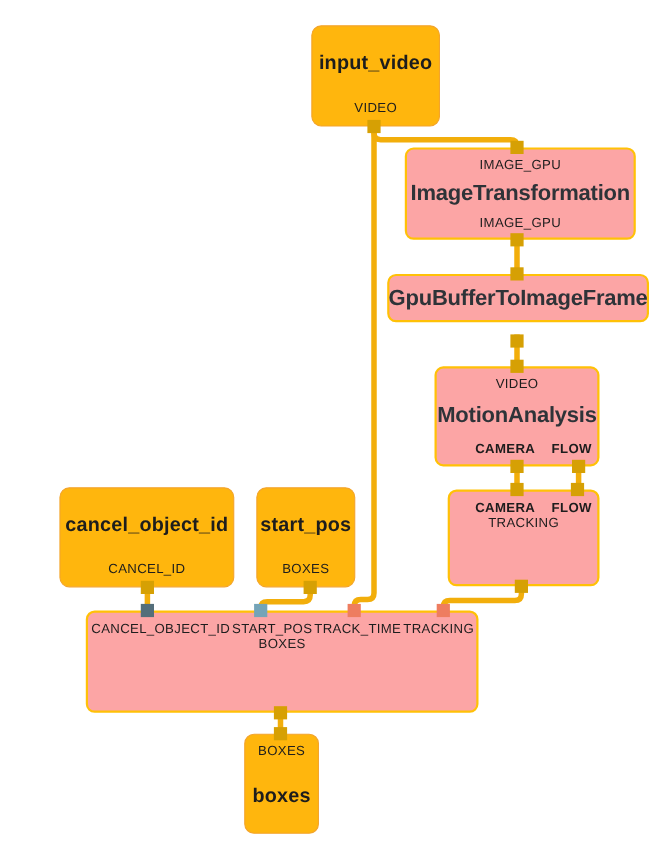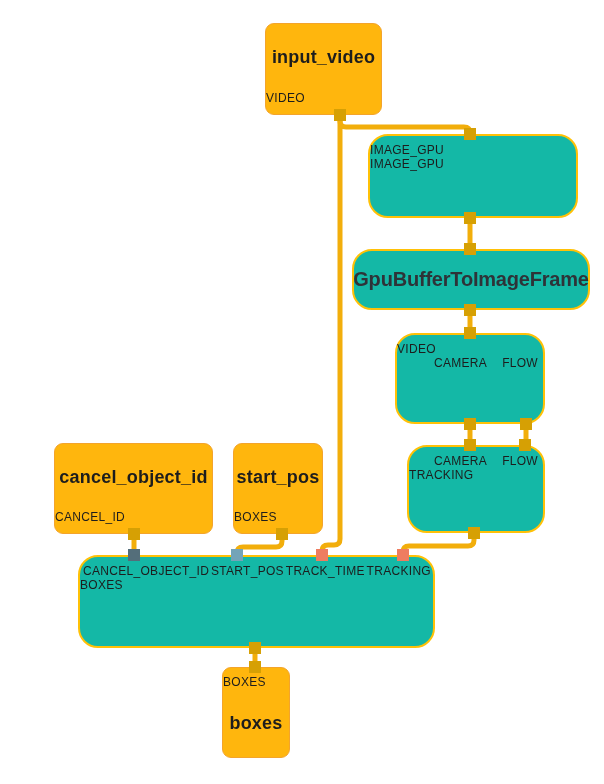--- a/index.html
+++ b/index.html
@@ -16,38 +16,38 @@
   .src{
     background:var(--source-fill,#FFB60D);
     border:1px solid var(--source-border,#F3A42C);
     border-radius:9px;
   }
   .src-name{
     flex:1;display:flex;align-items:center;justify-content:center;
     font-size:18px;font-weight:bold;color:#1d1d1d;letter-spacing:0.2px;
   }
   .calc{
-    background:#14b8a6;
+    background:#fca5a5;
     border:2px solid var(--calc-border,#FFC107);
-    border-radius:20px;
+    border-radius:8px;
   }
   .calc-name{
     flex:1;display:flex;align-items:center;justify-content:center;
     font-size:20px;font-weight:bold;color:#2e3338;letter-spacing:-0.2px;
     white-space:nowrap;
   }
   .port-label{
     font-size:12px;color:#1d1d1d;letter-spacing:0.3px;white-space:nowrap;
   }
-  .center{text-align:left;}
+  .center{text-align:center;}
   .lbl-top{padding-top:7px;}
   .lbl-bottom{padding-bottom:9px;}
   .calc .lbl-bottom{padding-bottom:7px;}
   .row-labels{display:flex;}
-  .row-end{justify-content:flex-end;gap:15px;padding-right:5px;}
+  .row-end{justify-content:flex-end;gap:15px;padding-right:5px;font-weight:bold;}
   .row-between{justify-content:space-between;padding-left:3px;padding-right:2px;}
   .port{
     position:absolute;width:12px;height:12px;z-index:3;
     background:var(--port-default,#D6A004);
   }
   .port-slate{background:var(--port-cancel-object-id,#546E7A);}
   .port-blue{background:var(--port-start-pos,#74A4B8);}
   .port-salmon{background:var(--port-track,#EE7D60);}
 </style>
 </head>
@@ -61,36 +61,38 @@
     <path class="wire" d="M470,212 V255"></path>
     <path class="wire" d="M470,304 V339"></path>
     <path class="wire" d="M470,418 V451"></path>
     <path class="wire" d="M526,418 V451"></path>
     <path class="wire" d="M474,527 V540 Q474,546 468,546 H409 Q403,546 403,552 V557"></path>
     <path class="wire" d="M134,528 V561"></path>
     <path class="wire" d="M282,528 V541 Q282,547 276,547 H243 Q237,547 237,553 V558"></path>
     <path class="wire" d="M255,642 V673"></path>
   </svg>
 
-  <div class="node src" style="left:265px;top:23px;width:117px;height:92px">
+  <div class="node src" style="left:283px;top:23px;width:117px;height:92px">
     <div class="src-name">input_video</div>
     <div class="port-label center lbl-bottom">VIDEO</div>
   </div>
 
   <div class="node calc" style="left:368px;top:134px;width:210px;height:84px">
     <div class="port-label center lbl-top">IMAGE_GPU</div>
+    <div class="calc-name">ImageTransformation</div>
     <div class="port-label center lbl-bottom">IMAGE_GPU</div>
   </div>
 
-  <div class="node calc" style="left:352px;top:249px;width:238px;height:61px">
+  <div class="node calc" style="left:352px;top:249px;width:238px;height:44px">
     <div class="calc-name">GpuBufferToImageFrame</div>
   </div>
 
   <div class="node calc" style="left:395px;top:333px;width:150px;height:91px">
     <div class="port-label center lbl-top">VIDEO</div>
+    <div class="calc-name">MotionAnalysis</div>
     <div class="row-labels row-end lbl-bottom">
       <span class="port-label">CAMERA</span>
       <span class="port-label">FLOW</span>
     </div>
   </div>
 
   <div class="node calc" style="left:407px;top:445px;width:138px;height:88px">
     <div class="row-labels row-end lbl-top">
       <span class="port-label">CAMERA</span>
       <span class="port-label">FLOW</span>

